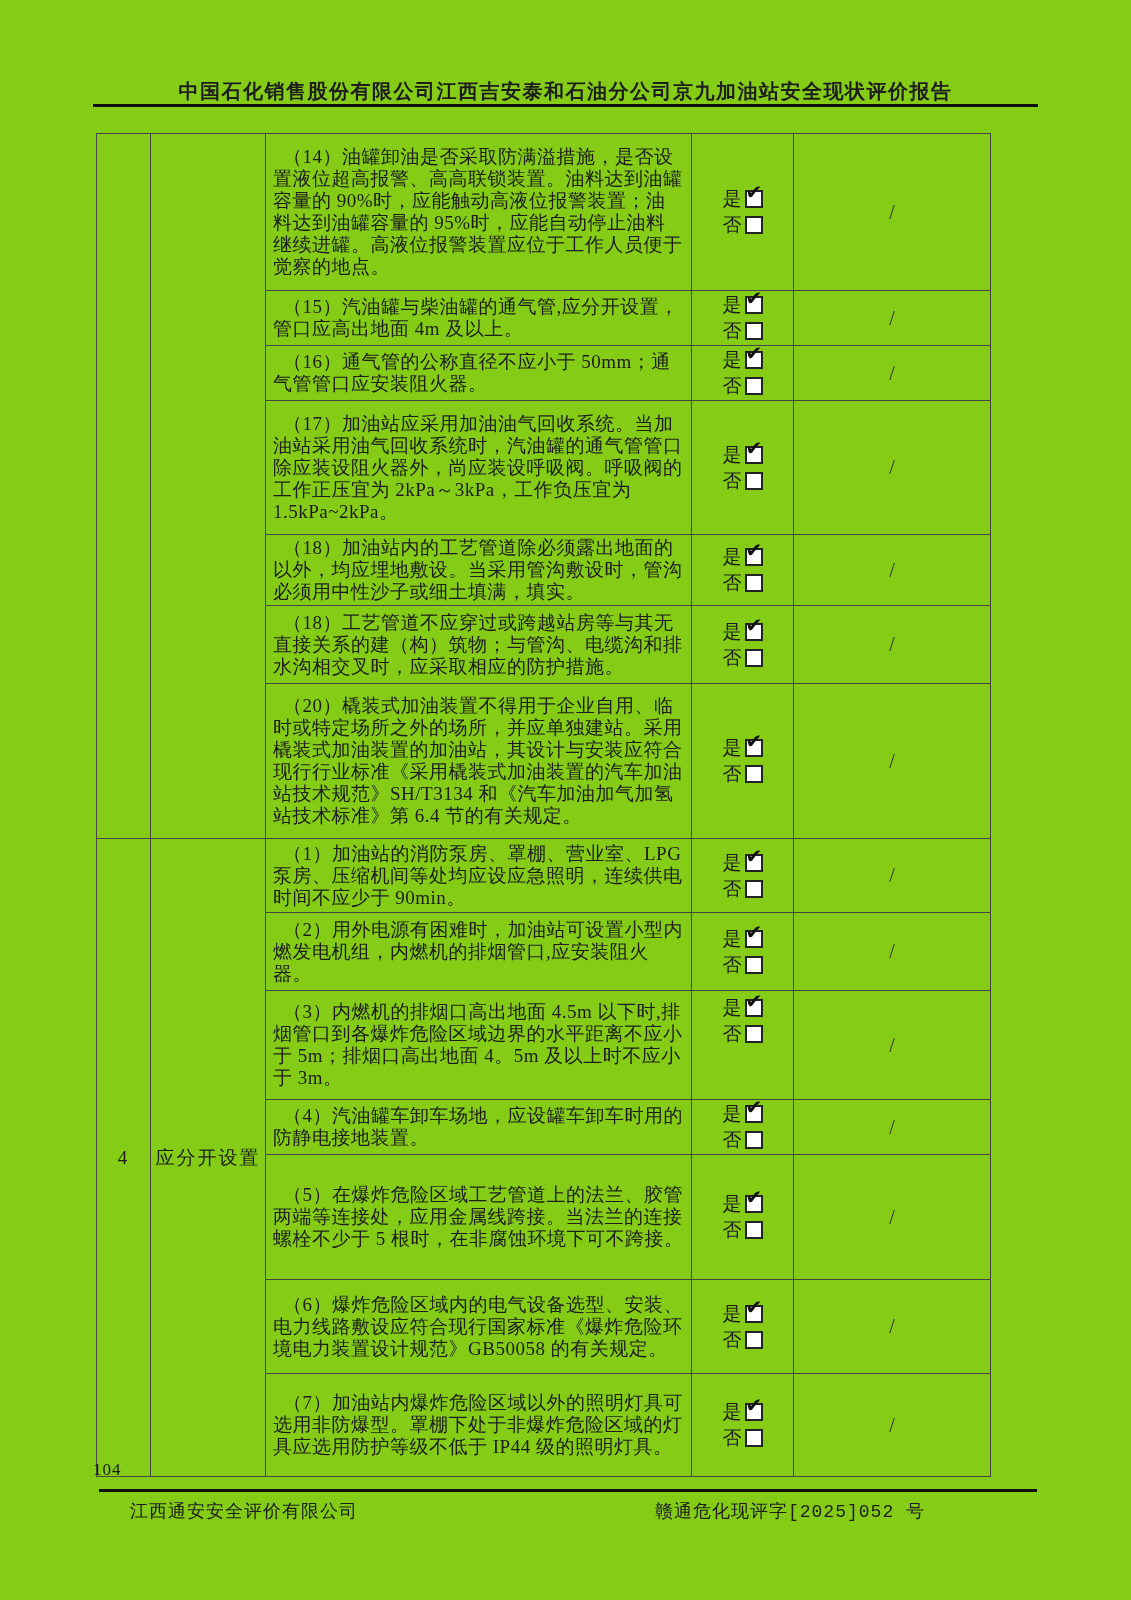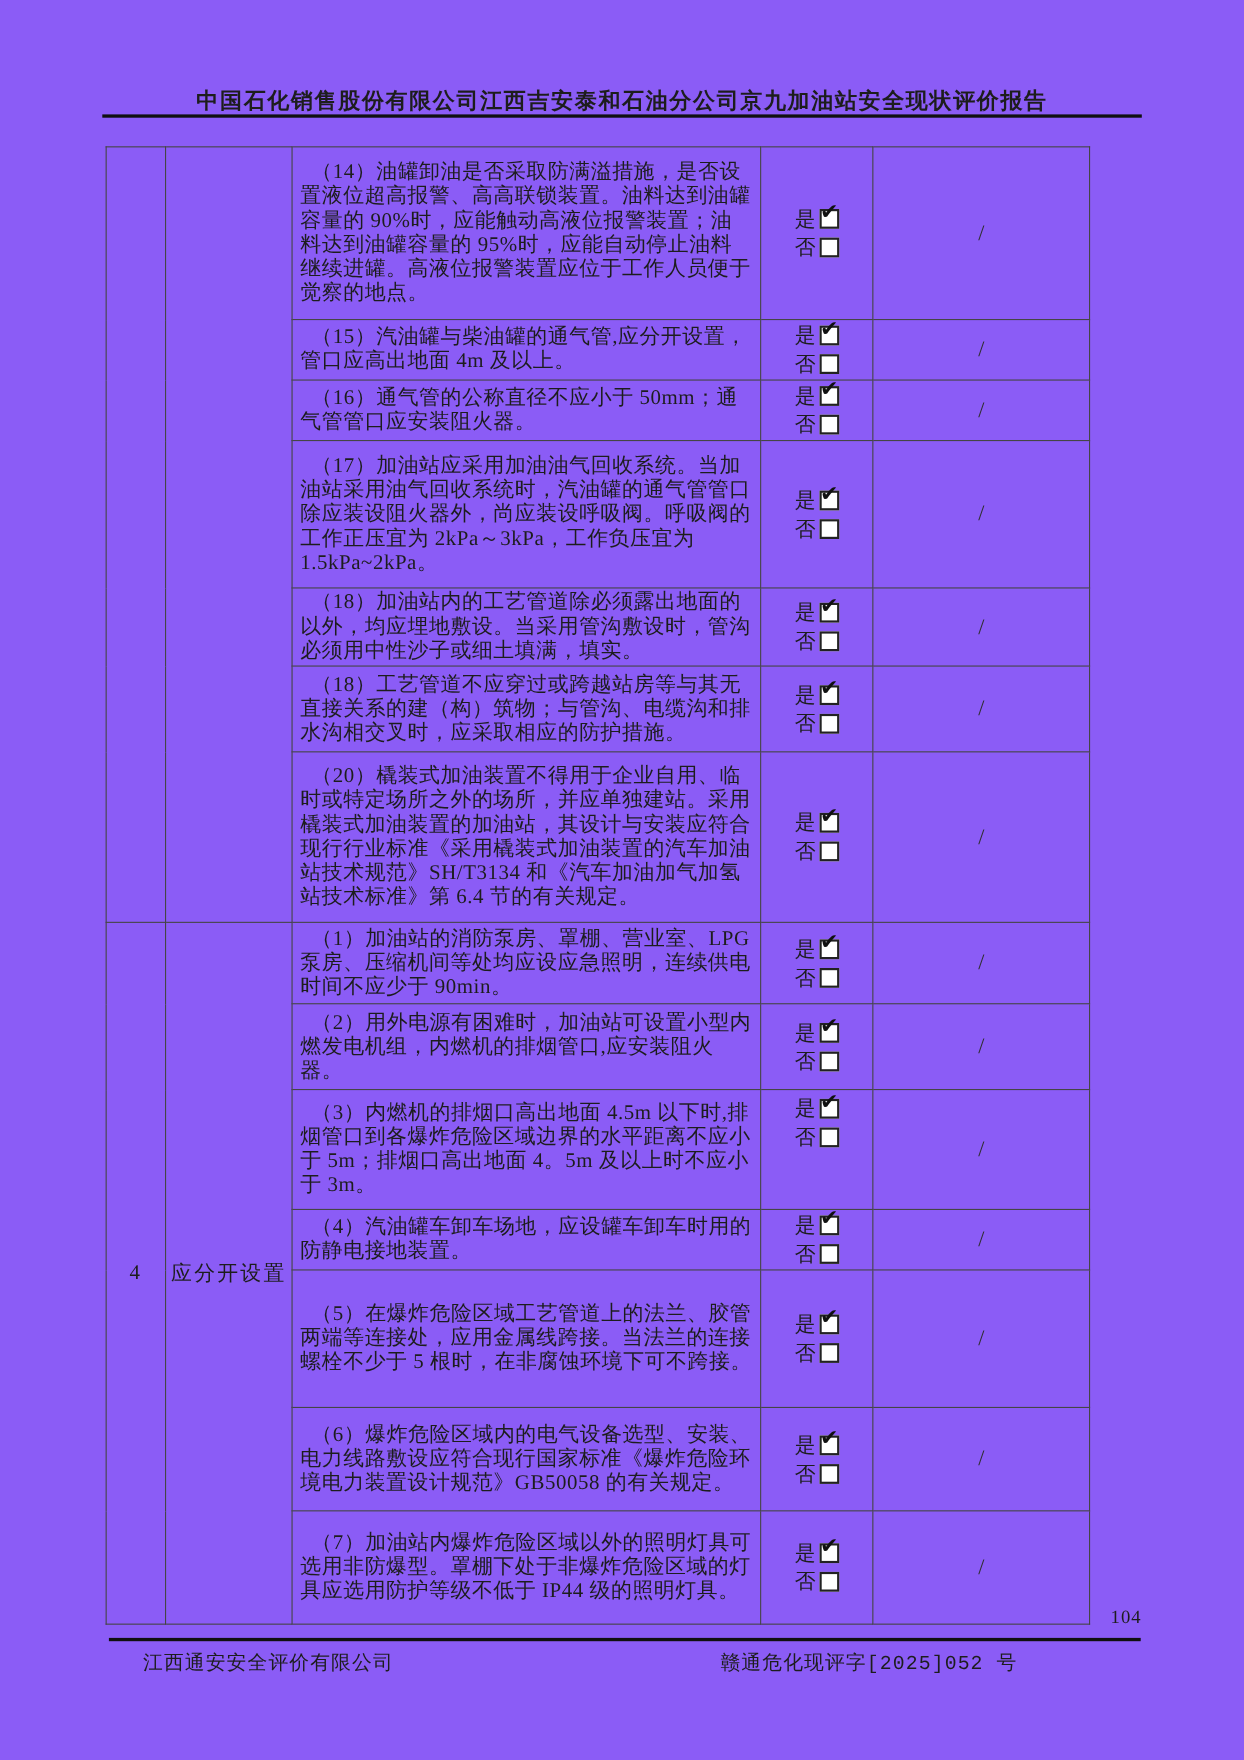--- a/index.html
+++ b/index.html
@@ -1,21 +1,21 @@
 <!DOCTYPE html>
 <html><head>
 <meta charset="utf-8">
 <style>
   html,body{margin:0;padding:0;}
   body{
     width:1131px;height:1600px;background:#ffffff;position:relative;
     font-family:"Liberation Serif","DejaVu Serif",serif;color:#1d1d1d;
     -webkit-font-smoothing:antialiased;
   }
-  .page{position:absolute;inset:0;background:#8b5cf6;overflow:hidden;}
+  .page{position:absolute;inset:0;background:#84cc16;overflow:hidden;}
 
   
   .doc-title{
     position:absolute;top:78px;left:93px;width:945px;text-align:center;
     font-size:20px;font-weight:bold;letter-spacing:1.5px;white-space:nowrap;
   }
   .rule-top{position:absolute;top:104px;left:93px;width:945px;height:3px;background:#101010;}
 
   
   table.checklist{
@@ -40,21 +40,21 @@
     display:inline-block;width:14px;height:14px;border:2px solid #222;
     position:relative;background:#fff;
   }
   .cb.checked::after{
     content:"✔";position:absolute;left:-1px;top:-10px;font-size:20px;font-weight:bold;
     color:#111;font-family:"DejaVu Sans",sans-serif;line-height:20px;
   }
   .c-remark{text-align:center;vertical-align:middle;font-size:20px;color:#2e2e2e;}
 
   
-  .page-number{position:absolute;top:1460px;left:93px;width:945px;text-align:right;font-size:17px;letter-spacing:1px;}
+  .page-number{position:absolute;top:1460px;left:93px;width:945px;text-align:left;font-size:17px;letter-spacing:1px;}
   .rule-bottom{position:absolute;top:1489px;left:99px;width:938px;height:3px;background:#101010;}
   .footer-left{position:absolute;top:1499px;left:130px;font-size:18px;letter-spacing:1px;}
   .footer-right{position:absolute;top:1499px;right:206px;font-size:18px;letter-spacing:1px;font-family:Liberation Mono, monospace;}
 </style>
 </head>
 <body>
 
 <div class="page">
 
   <div class="doc-title">中国石化销售股份有限公司江西吉安泰和石油分公司京九加油站安全现状评价报告</div>

